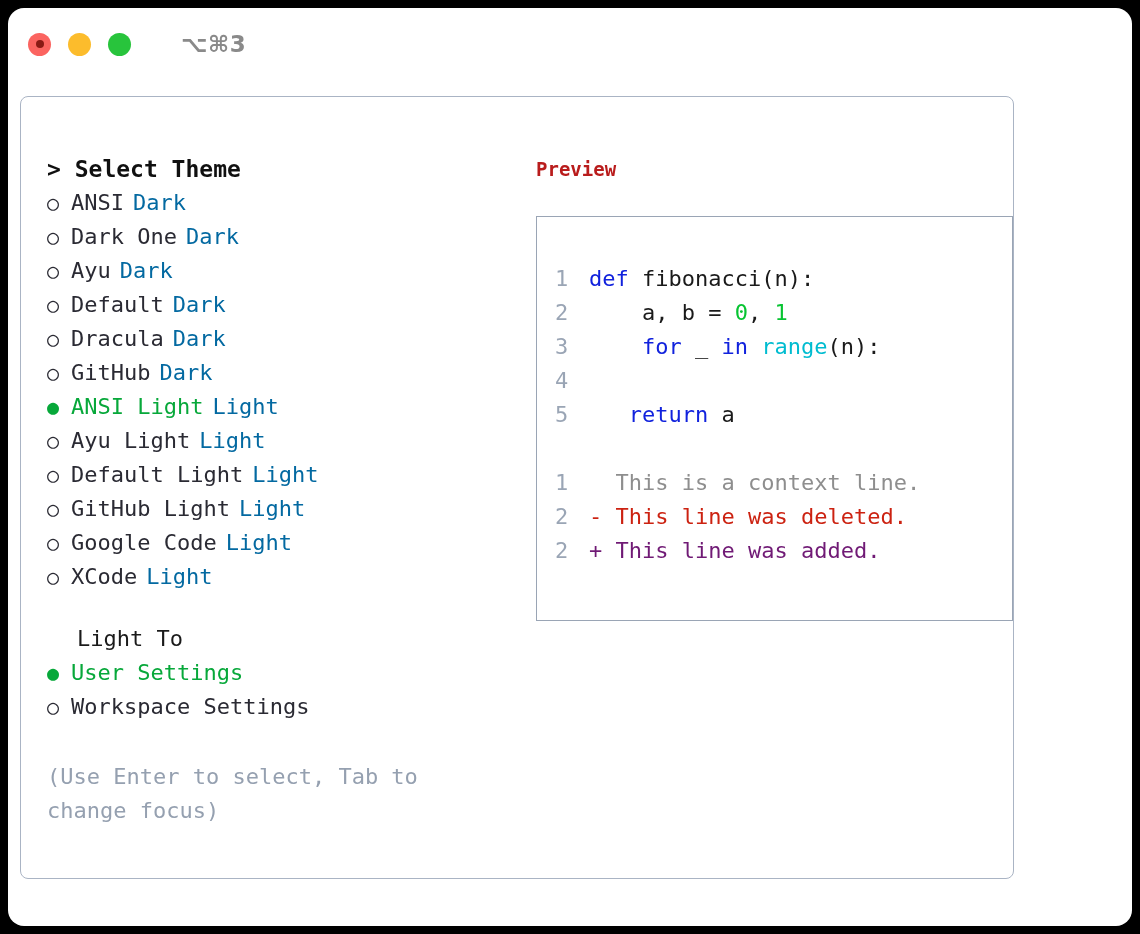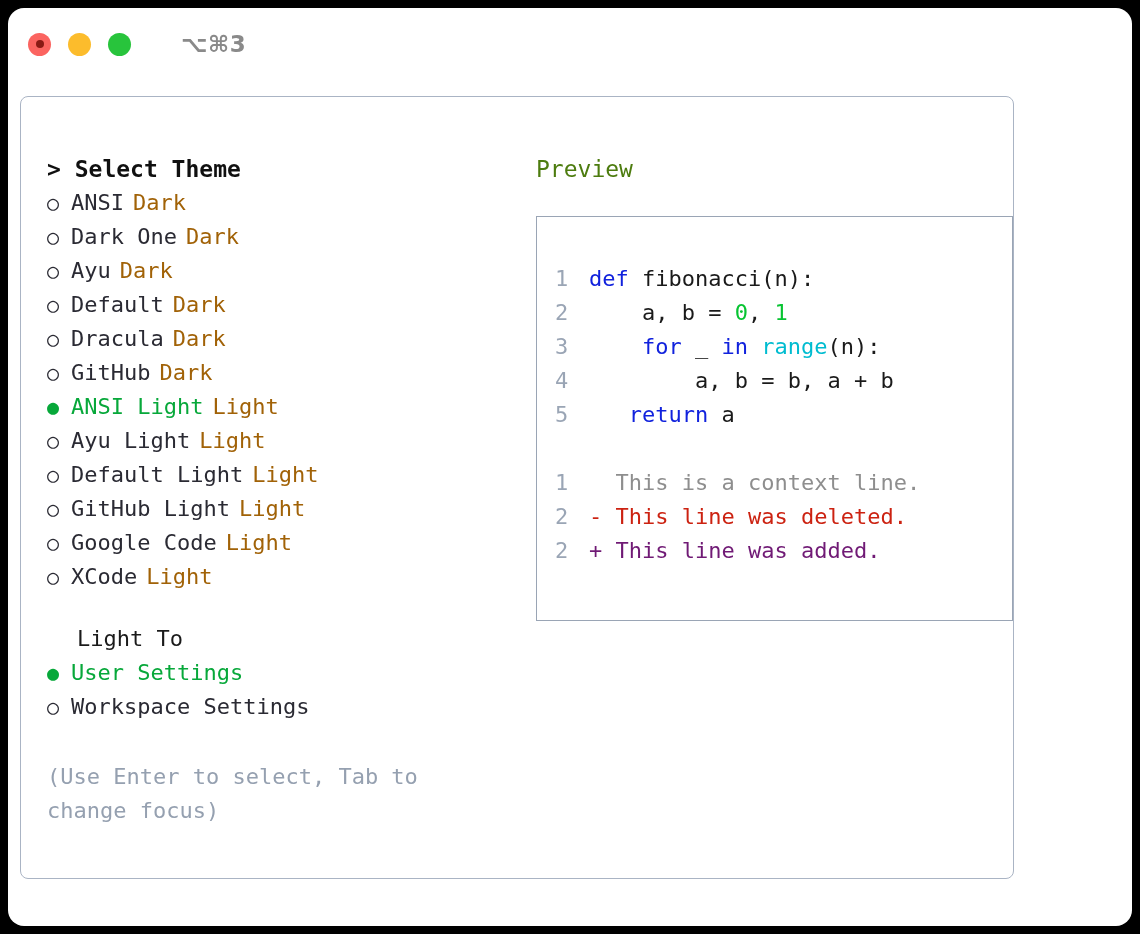--- a/index.html
+++ b/index.html
@@ -117,44 +117,44 @@
     width: 24px;
     flex: 0 0 24px;
     font-size: 20px;
     color: #2a2a33;
   }
   .opt.selected .bullet { color: #07a83a; }
 
   .opt-label { color: #2a2a33; }
   .opt.selected .opt-label { color: #07a83a; }
 
-  .opt-suffix { color: #a16207; margin-left: 9px; }
+  .opt-suffix { color: #0369a1; margin-left: 9px; }
 
   .subsection {
     font-size: 22px;
     line-height: 34px;
     color: #1a1a1a;
     padding-left: 30px;
     margin-top: 28px;
     white-space: pre;
   }
 
   .hint {
     margin-top: 36px;
     font-size: 22px;
     line-height: 34px;
     color: #95a0b0;
     width: 412px;
   }
 
   
   .preview-title {
-    font-size: 23px;
-    font-weight: normal;
-    color: #4d7c0f;
+    font-size: 19px;
+    font-weight: bold;
+    color: #b91c1c;
     line-height: 34px;
     white-space: pre;
   }
 
   .preview-box {
     margin-top: 30px;
     width: 477px;
     height: 405px;
     border: 1.5px solid #9aa5b5;
     background: #ffffff;
@@ -236,21 +236,21 @@
 
       <div class="col-right">
 
         <div class="preview-title">Preview</div>
 
         <div class="preview-box">
           <div id="code-sample">
               <div class="code-line"><span class="lineno">1</span><span class="code-body"><span class="tok-kw">def</span><span class="tok-plain"> fibonacci(n):</span></span></div>
               <div class="code-line"><span class="lineno">2</span><span class="code-body"><span class="tok-plain">    a, b = </span><span class="tok-num">0</span><span class="tok-plain">, </span><span class="tok-num">1</span></span></div>
               <div class="code-line"><span class="lineno">3</span><span class="code-body"><span class="tok-plain">    </span><span class="tok-kw">for</span><span class="tok-plain"> _ </span><span class="tok-kw">in</span><span class="tok-plain"> </span><span class="tok-fn">range</span><span class="tok-plain">(n):</span></span></div>
-              <div class="code-line"><span class="lineno">4</span><span class="code-body"><span class="tok-plain">        a, b = b, a + b</span></span></div>
+              <div class="code-line"><span class="lineno">4</span></div>
               <div class="code-line"><span class="lineno">5</span><span class="code-body"><span class="tok-plain">   </span><span class="tok-kw">return</span><span class="tok-plain"> a</span></span></div>
             </div>
           <div class="diff-gap"></div>
           <div id="diff-sample">
               <div class="code-line"><span class="lineno">1</span><span class="code-body diff-ctx"><span> </span><span> This is a context line.</span></span></div>
               <div class="code-line"><span class="lineno">2</span><span class="code-body diff-del"><span>-</span><span> This line was deleted.</span></span></div>
               <div class="code-line"><span class="lineno">2</span><span class="code-body diff-add"><span>+</span><span> This line was added.</span></span></div>
             </div>
         </div>
       </div>

